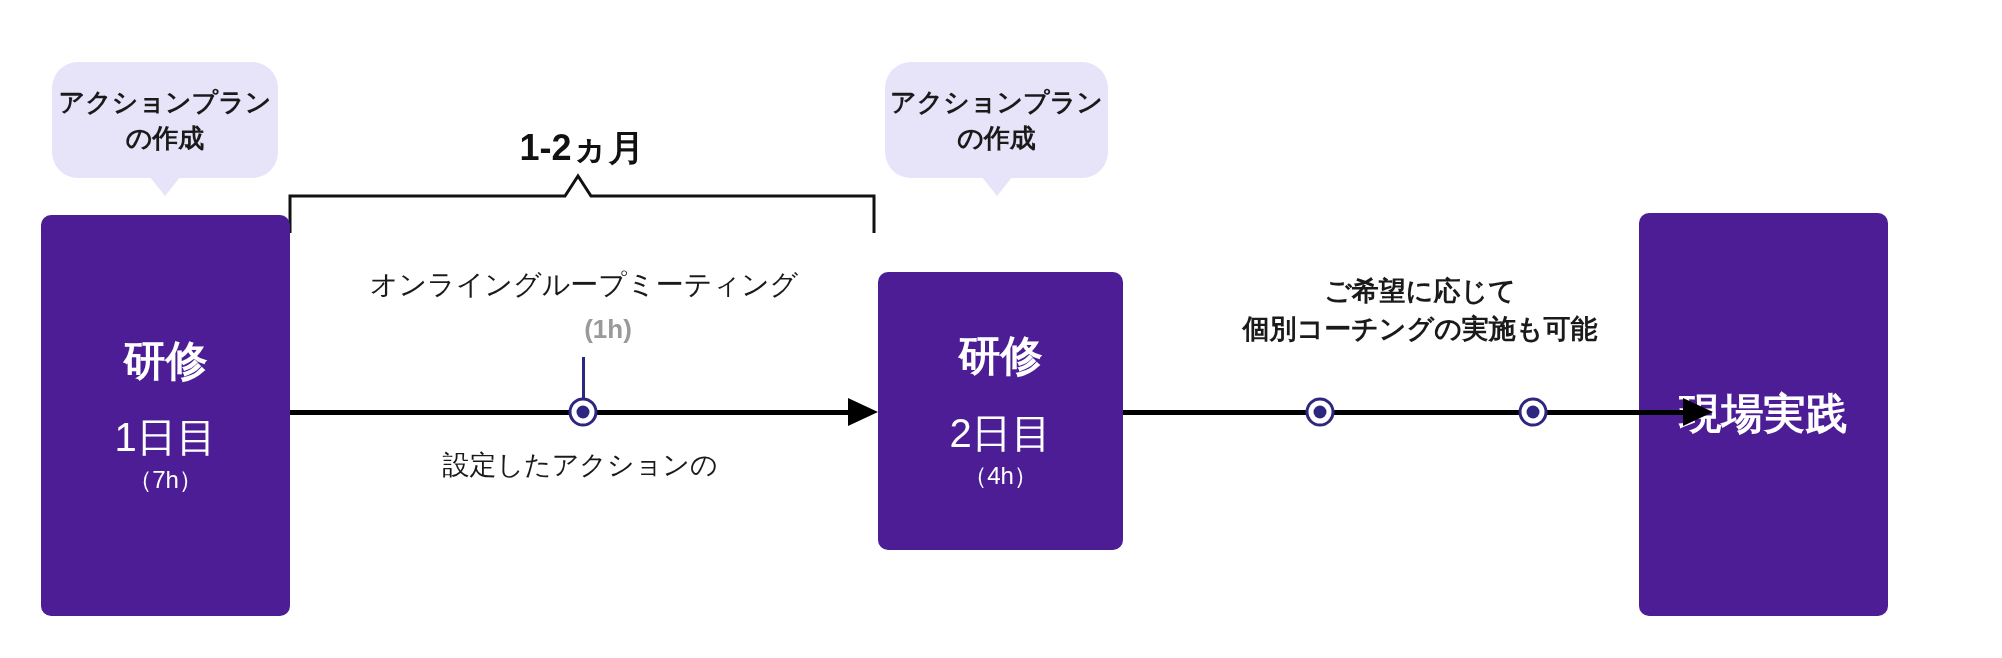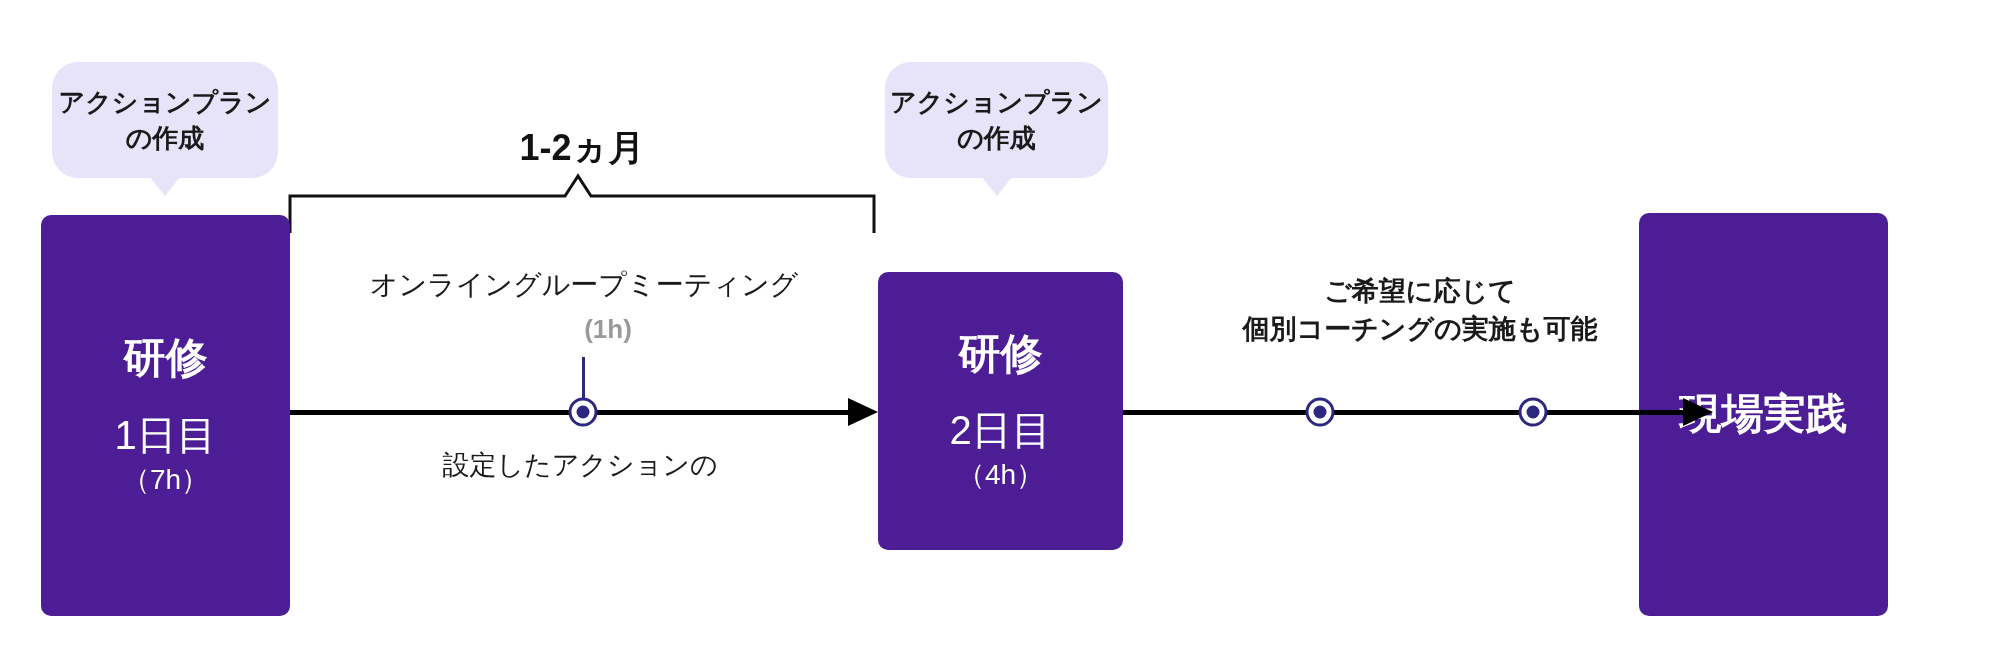--- a/index.html
+++ b/index.html
@@ -43,21 +43,21 @@
     display:flex; flex-direction:column;
     align-items:center; justify-content:center;
     color:#ffffff; text-align:center;
   }
   .stage1 { left:41px;   top:215px; width:249px; height:401px; }
   .stage2 { left:878px;  top:272px; width:245px; height:278px; }
   .stage3 { left:1639px; top:213px; width:249px; height:403px; }
   .stage-title { font-size:42px; font-weight:bold; line-height:1.2; }
   .stage1 .stage-title, .stage2 .stage-title { margin-bottom:24px; }
   .stage-sub   { font-size:40px; font-weight:500; line-height:1.35; }
-  .stage-hours { font-size:28px; font-weight:500; line-height:1.3; }
+  .stage-hours { font-size:24px; font-weight:500; line-height:1.3; }
 
   
   .timeline-line { position:absolute; top:410px; height:5px; background:#000000; }
   .line1 { left:290px;  width:560px; }
   .line2 { left:1123px; width:562px; }
   .arrow-head {
     position:absolute; top:398px;
     width:0; height:0;
     border-top:14px solid transparent;
     border-bottom:14px solid transparent;

